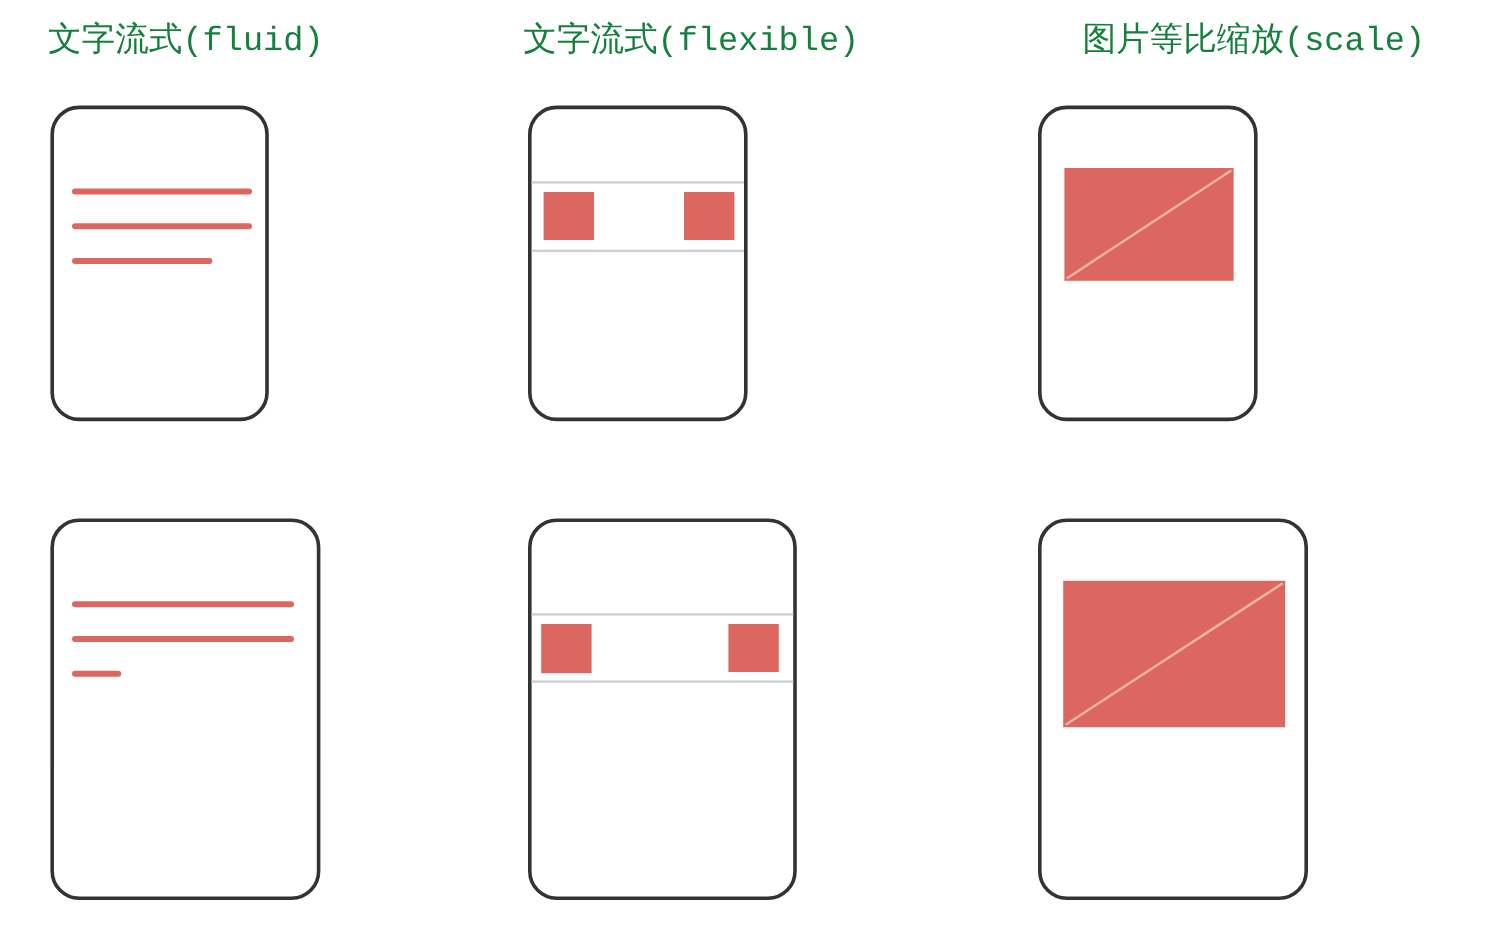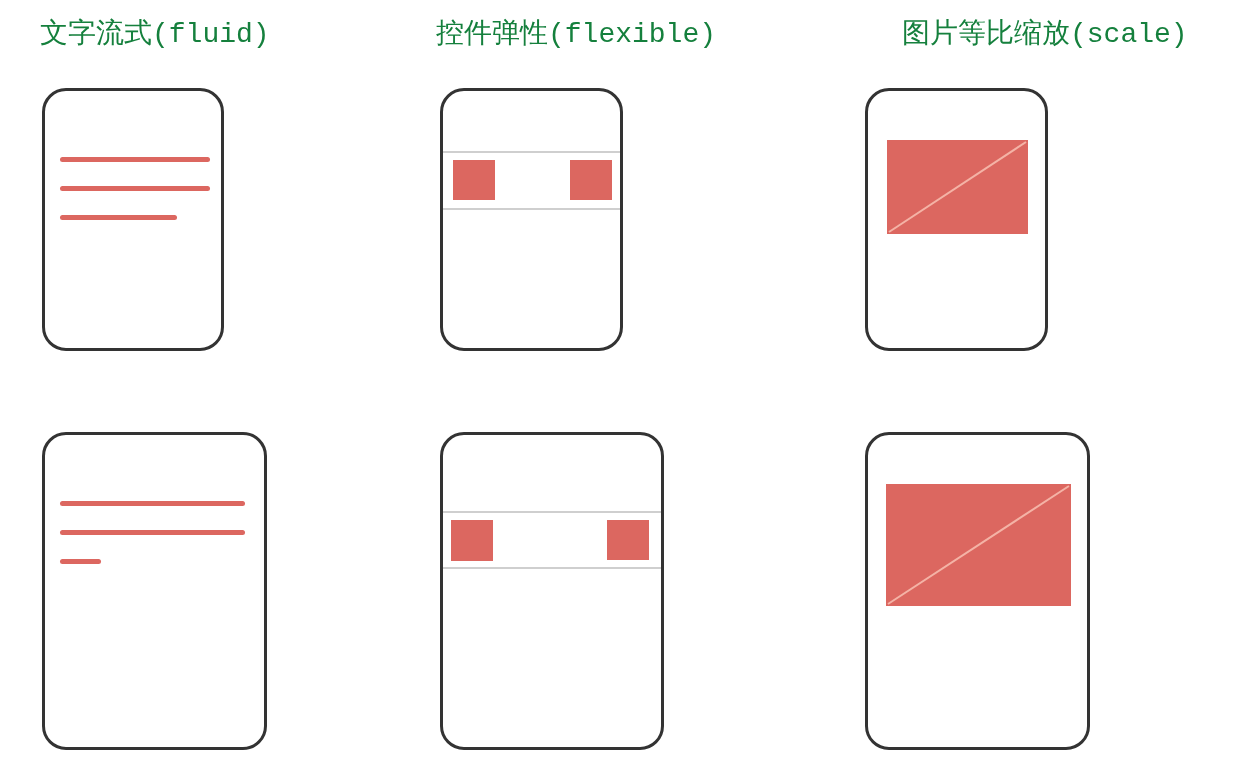--- a/index.html
+++ b/index.html
@@ -10,21 +10,21 @@
   .line { position:absolute; height:5px; border-radius:3px; }
   .sep { position:absolute; height:2px; background:#cfcfcf; left:0; right:0; }
   .sq { position:absolute; }
   .img { position:absolute; overflow:hidden; }
   .img svg { position:absolute; left:0; top:0; width:100%; height:100%; }
 </style>
 </head>
 <body>
 
 <div class="title" style="left:40px;">文字流式(fluid)</div>
-<div class="title" style="left:436px;">控件弹性(flexible)</div>
+<div class="title" style="left:436px;">文字流式(flexible)</div>
 <div class="title" style="left:902px;">图片等比缩放(scale)</div>
 
 <div class="phone" style="left:42px; top:88px; width:182px; height:263px;">
   <div class="line" style="left:15px; top:66px; width:150px; background:#dc6760;"></div>
   <div class="line" style="left:15px; top:95px; width:150px; background:#dc6760;"></div>
   <div class="line" style="left:15px; top:124px; width:117px; background:#dc6760;"></div>
 </div>
 <div class="phone" style="left:42px; top:432px; width:225px; height:318px;">
   <div class="line" style="left:15px; top:66px; width:185px; background:#dc6760;"></div>
   <div class="line" style="left:15px; top:95px; width:185px; background:#dc6760;"></div>

